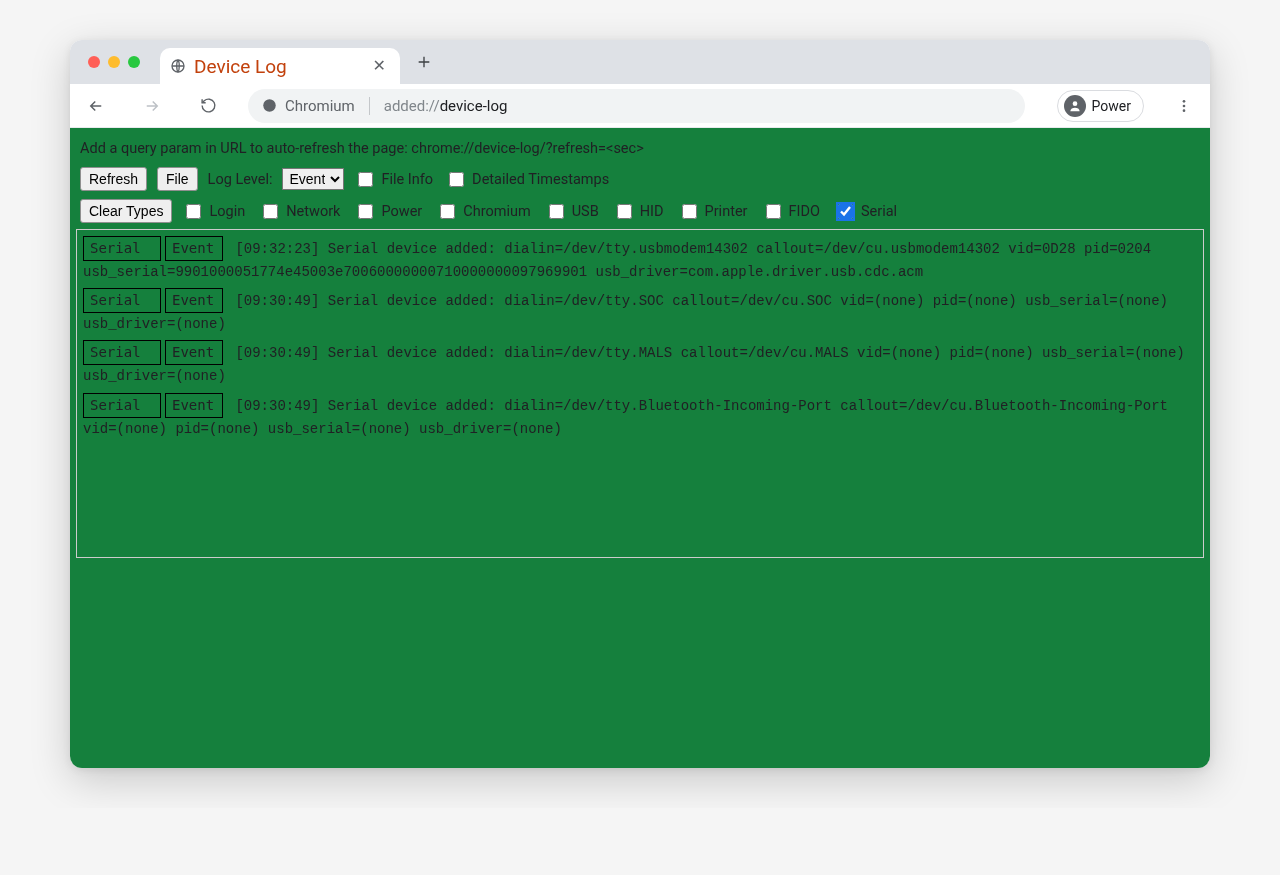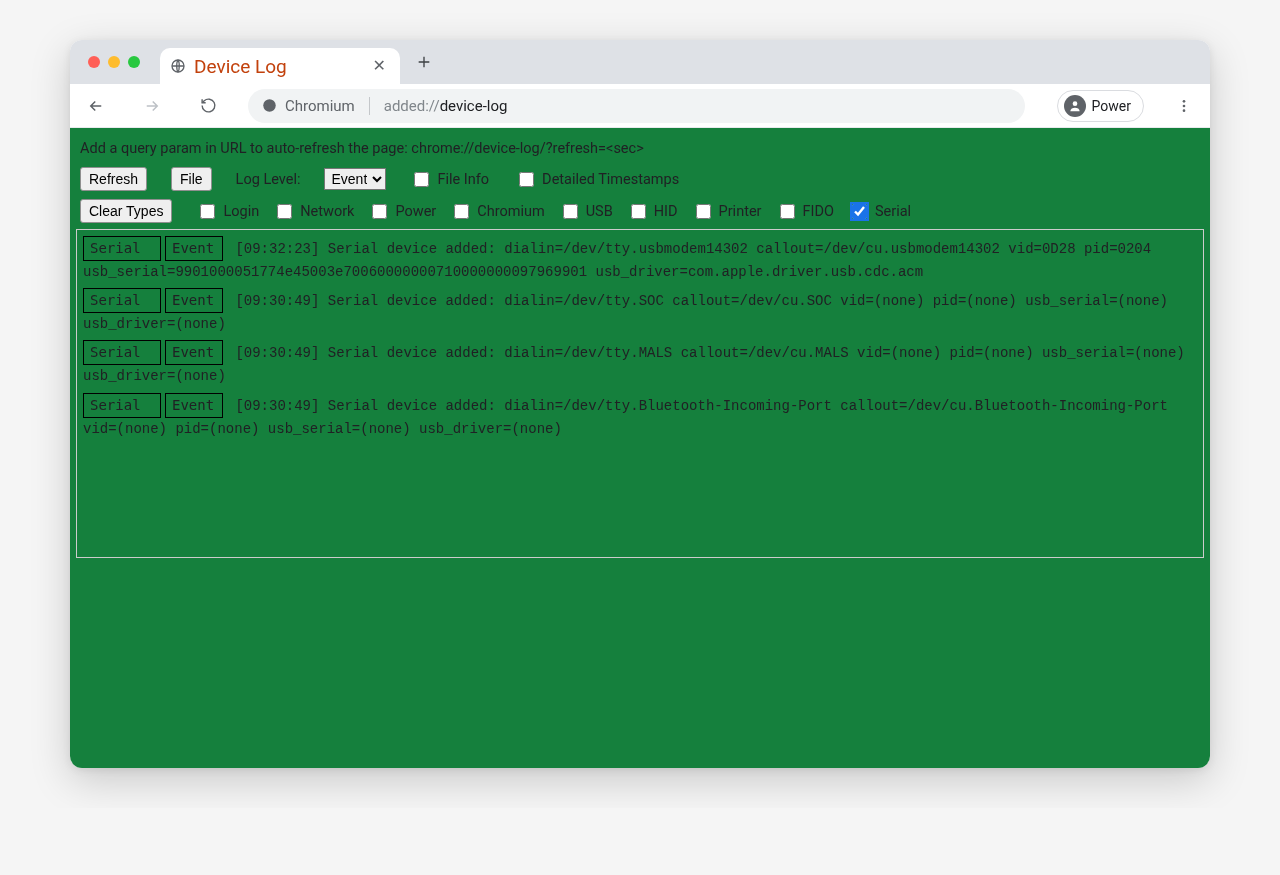--- a/index.html
+++ b/index.html
@@ -83,21 +83,21 @@
   .omnibox .url-strong { color:#202124;text-align:center; }
   .profile-chip {
     display:flex; align-items:center; gap:6px;
     border:1px solid #dadce0; border-radius:18px;
     padding:4px 12px 4px 6px; margin-left:8px; cursor:pointer;
   }
   .avatar-ico { width:22px; height:22px; border-radius:50%; background:#5f6368; display:flex; align-items:center; justify-content:center; }
   .menu-dots { width:32px; height:32px; display:flex; align-items:center; justify-content:center; color:#5f6368; cursor:pointer; }
   .content { padding: 8px 6px 8px 6px; background:#15803d; font-size:14.5px; min-height:640px; }
   .hint { padding:4px 4px 8px 4px; }
-  .controls-row { display:flex; align-items:center; gap:24px; padding:2px 4px 6px 4px; flex-wrap:wrap; }
+  .controls-row { display:flex; align-items:center; gap:10px; padding:2px 4px 6px 4px; flex-wrap:wrap; }
   .btn {
     background:#efefef;
     border:1px solid #8f8f8f;
     border-radius:3px;
     padding:3px 8px;
     font-size:14px;
     cursor:pointer;
   }
   select.loglevel {
     border:1px solid #767676; font-size:14px; padding:1px 2px;

